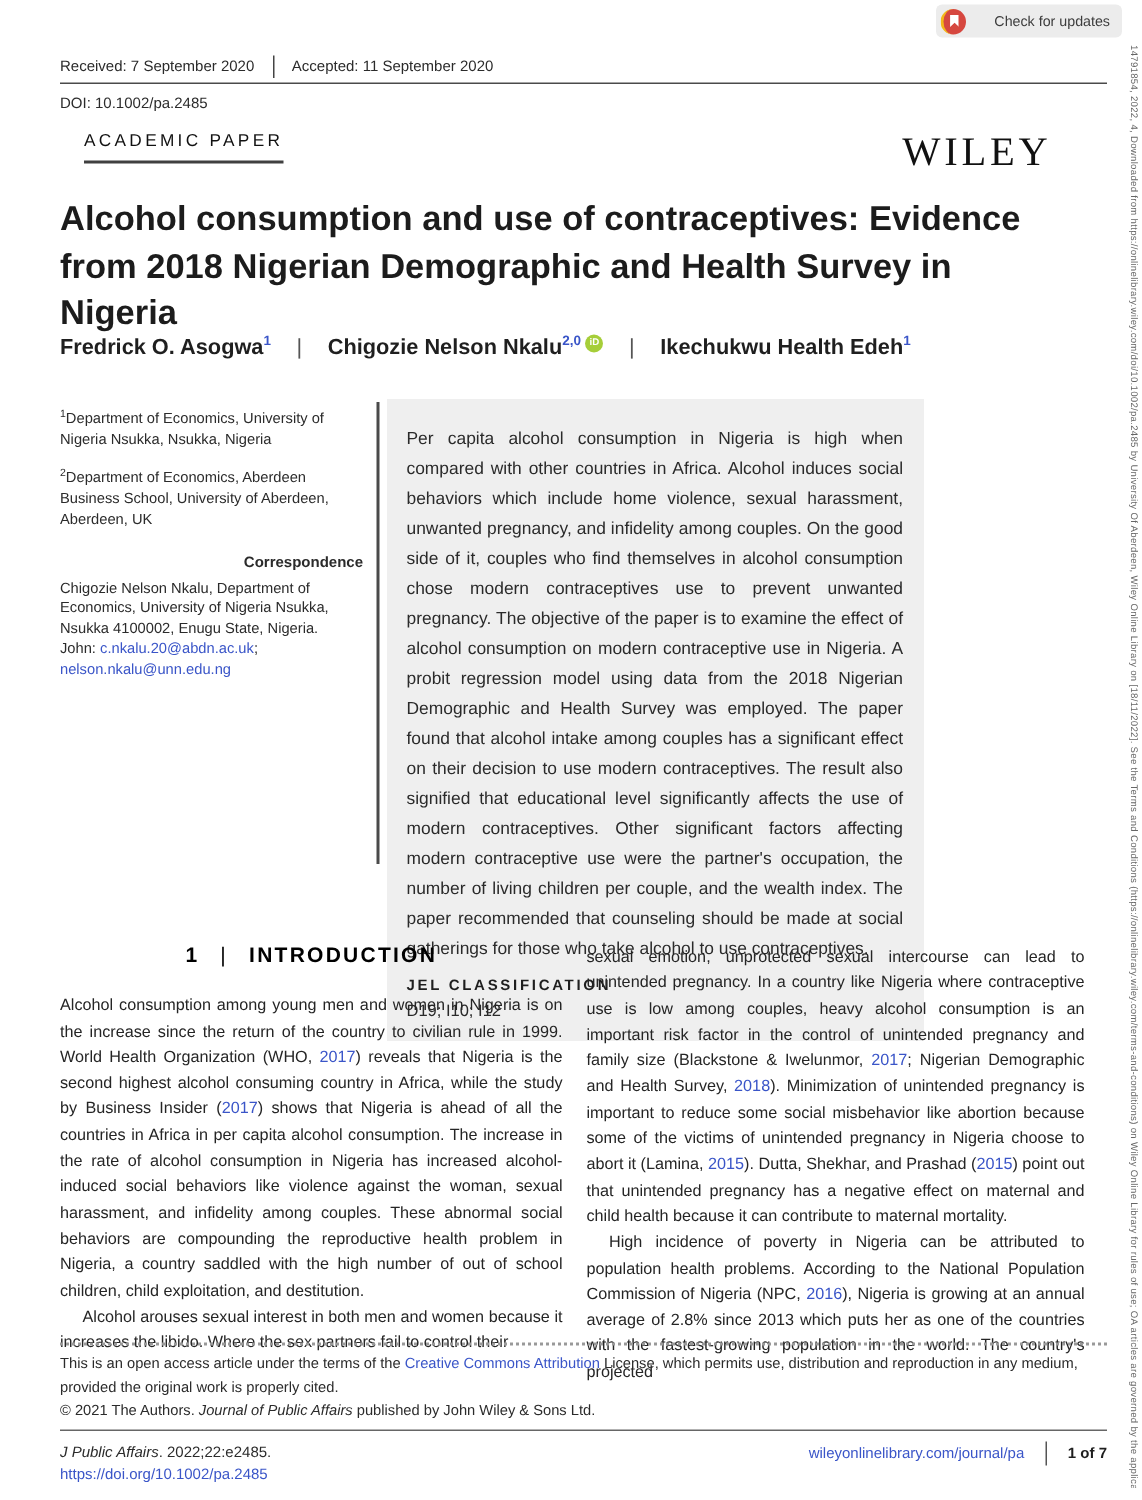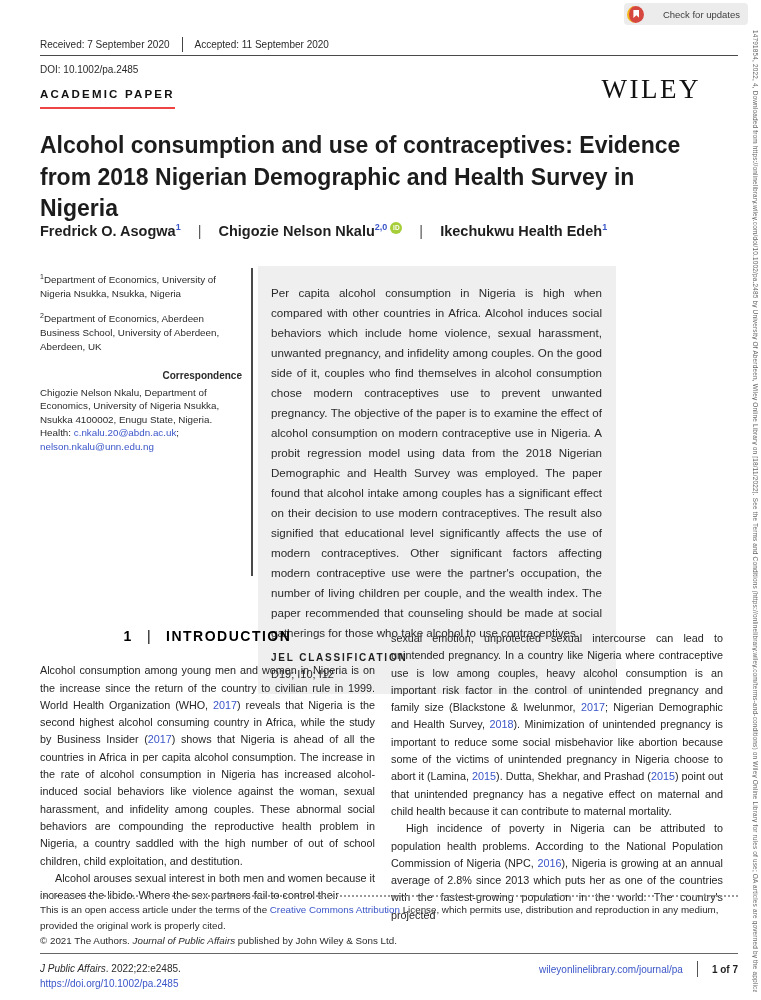--- a/index.html
+++ b/index.html
@@ -39,26 +39,26 @@
   .header-meta {
     position:absolute; left:40px; top:37px; width:698px;
     display:flex; align-items:center; font-size:10px; color:#2b2b2b;text-align:right;
   }
   .meta-divider { width:1px; height:15px; background:#444; margin:0 12px; }
   .header-rule { position:absolute; left:40px; top:55px; width:698px; border-top:1.6px solid #4a4a4a; }
   .doi-line { position:absolute; left:40px; top:64px; font-size:10px; color:#2b2b2b; }
 
   
   .article-type {
-    position:absolute; left:40px; top:88px;
-    font-size:11.5px; font-weight:bold; letter-spacing:2.2px; color:#111;
-    border-bottom:2px solid #ef4444; padding-bottom:7px;
+    position:absolute; left:56px; top:88px;
+    font-size:11.5px; font-weight:normal; letter-spacing:2.2px; color:#111;
+    border-bottom:2px solid #404040; padding-bottom:7px;
   }
   .wiley {
-    position:absolute; right:60px; top:74px;
+    position:absolute; right:60px; top:86px;
     font-family:"Liberation Serif", serif; font-size:27px; letter-spacing:2.5px; color:#111;
   }
 
   
   .title {
     position:absolute; left:40px; top:130px; width:672px;
     font-size:23px; line-height:31.5px; font-weight:bold; color:#1c1c1c;
   }
   .authors {
     position:absolute; left:40px; top:222px; width:690px;
@@ -143,21 +143,21 @@
     <span><span>Chigozie Nelson Nkalu</span><sup>2,0</sup><span class="orcid">iD</span></span>
     <span class="author-sep">|</span>
     <span><span>Ikechukwu Health Edeh</span><sup>1</sup></span>
   </div>
 
   <div class="sidebar">
     <div class="affil"><sup>1</sup><span>Department of Economics, University of Nigeria Nsukka, Nsukka, Nigeria</span></div>
     <div class="affil"><sup>2</sup><span>Department of Economics, Aberdeen Business School, University of Aberdeen, Aberdeen, UK</span></div>
     <div class="corr-heading">Correspondence</div>
     <div>Chigozie Nelson Nkalu, Department of Economics, University of Nigeria Nsukka, Nsukka 4100002, Enugu State, Nigeria.</div>
-    <div><span>Health: </span><span class="lnk">c.nkalu.20@abdn.ac.uk</span><span>; </span><span class="lnk">nelson.nkalu@unn.edu.ng</span></div>
+    <div><span>John: </span><span class="lnk">c.nkalu.20@abdn.ac.uk</span><span>; </span><span class="lnk">nelson.nkalu@unn.edu.ng</span></div>
   </div>
 
   <div class="content-divider"></div>
 
   <div class="abstract-box">
     <div class="abstract-text">Per capita alcohol consumption in Nigeria is high when compared with other countries in Africa. Alcohol induces social behaviors which include home violence, sexual harassment, unwanted pregnancy, and infidelity among couples. On the good side of it, couples who find themselves in alcohol consumption chose modern contraceptives use to prevent unwanted pregnancy. The objective of the paper is to examine the effect of alcohol consumption on modern contraceptive use in Nigeria. A probit regression model using data from the 2018 Nigerian Demographic and Health Survey was employed. The paper found that alcohol intake among couples has a significant effect on their decision to use modern contraceptives. The result also signified that educational level significantly affects the use of modern contraceptives. Other significant factors affecting modern contraceptive use were the partner's occupation, the number of living children per couple, and the wealth index. The paper recommended that counseling should be made at social gatherings for those who take alcohol to use contraceptives.</div>
     <div class="jel-heading">JEL CLASSIFICATION</div>
     <div class="jel-codes">D19; I10; I12</div>
   </div>
 

